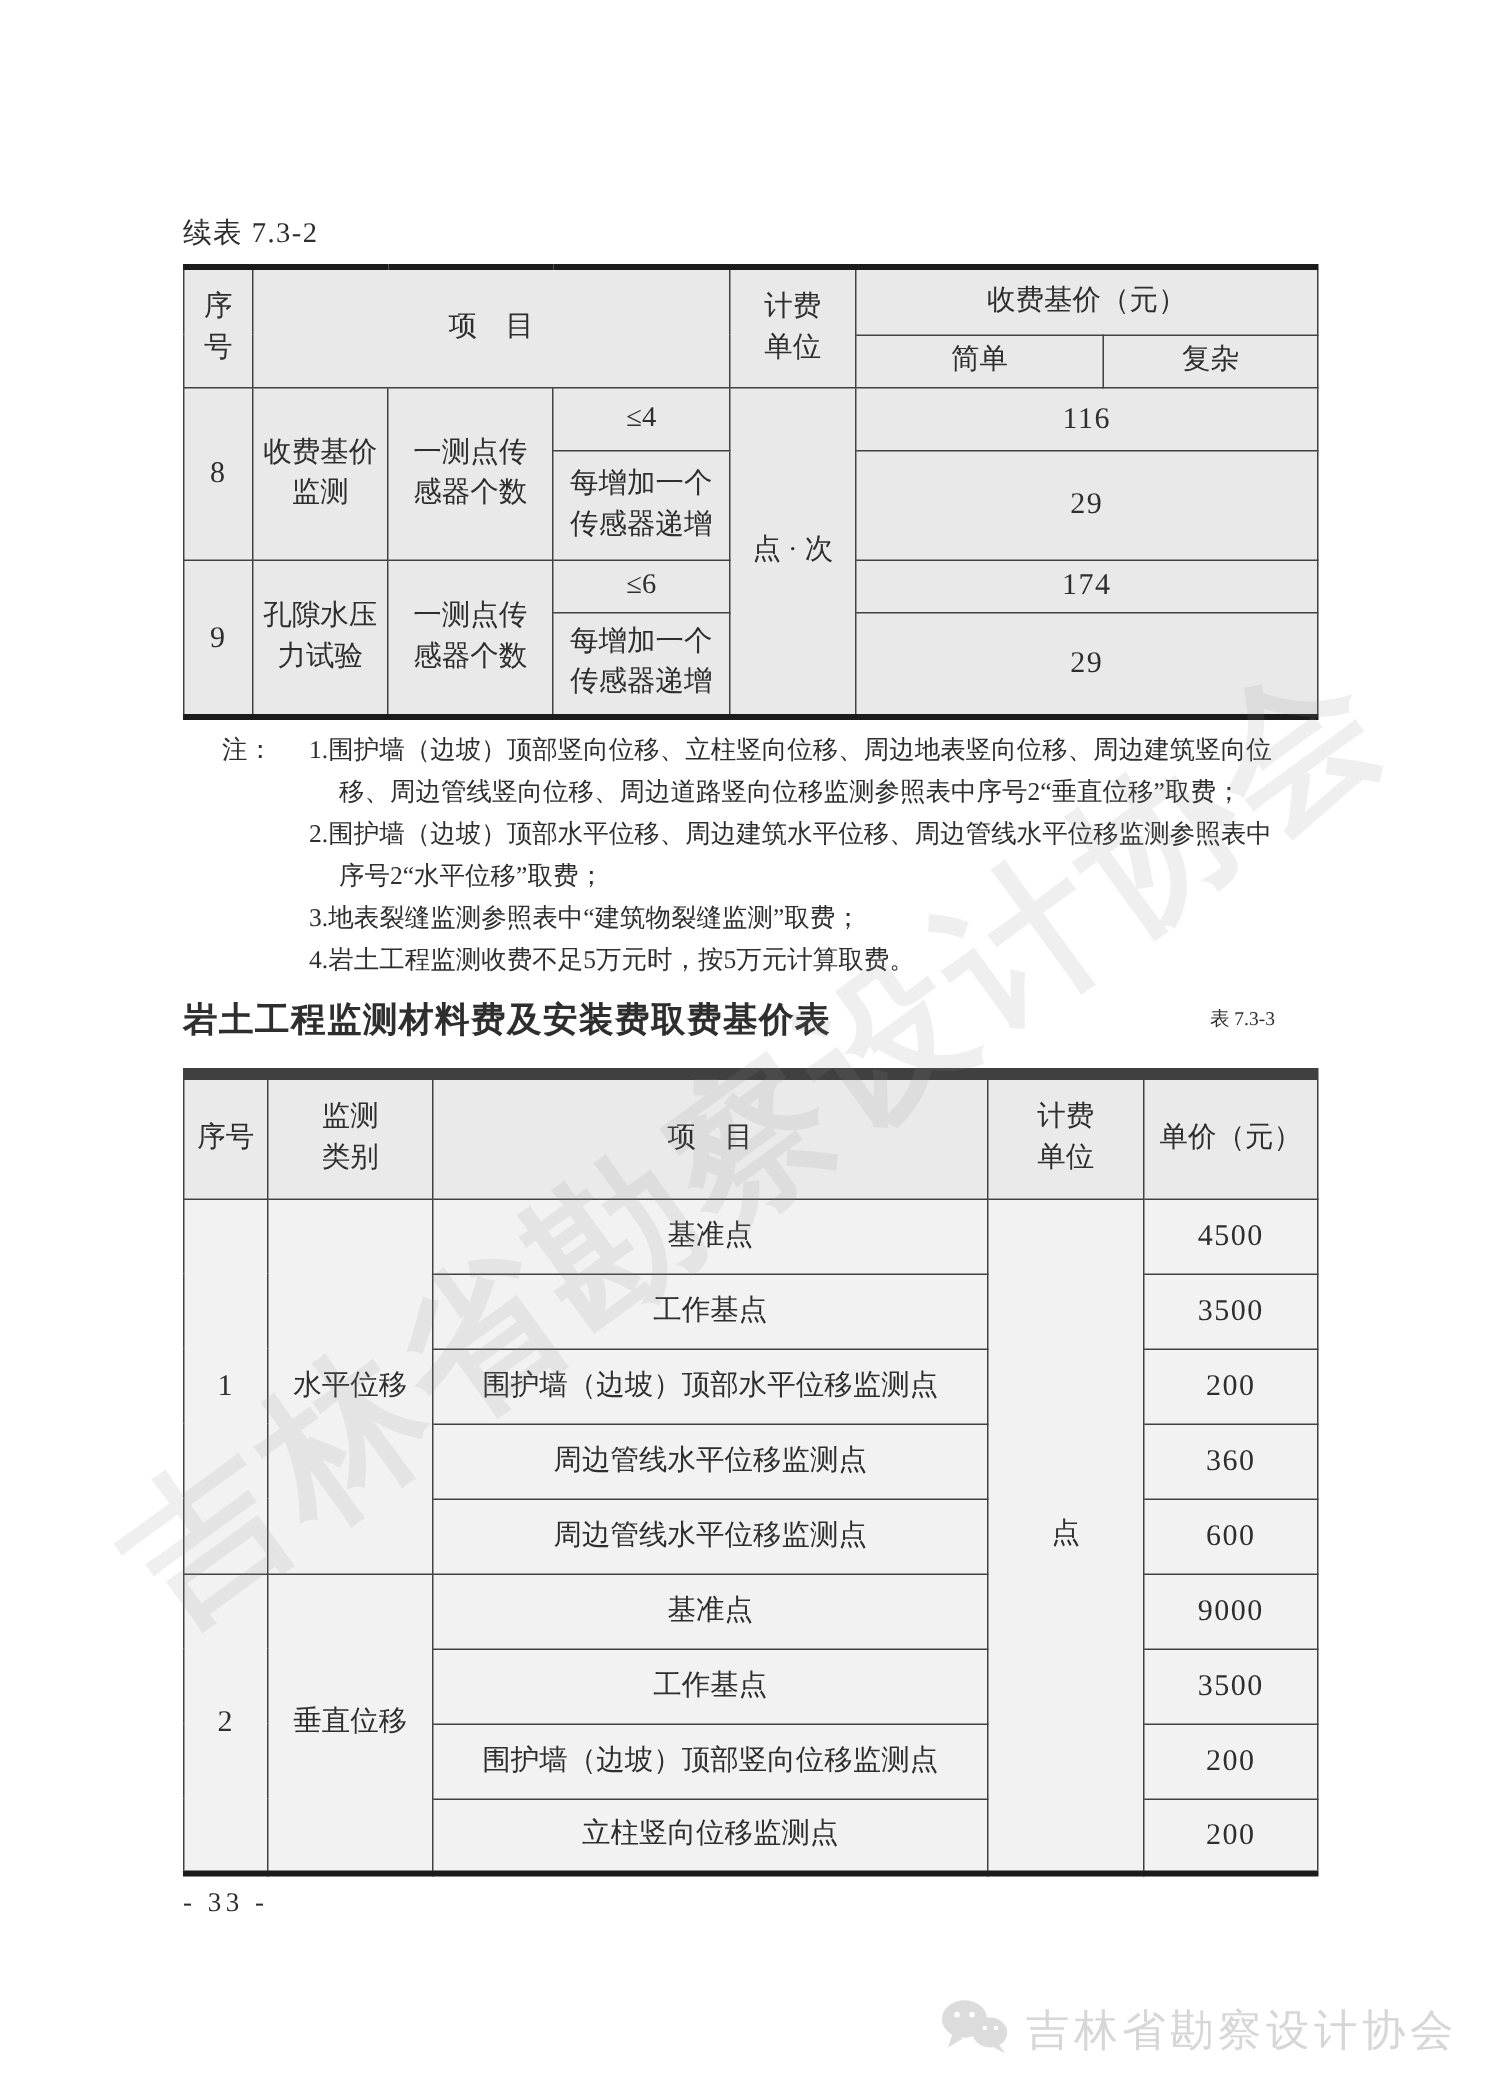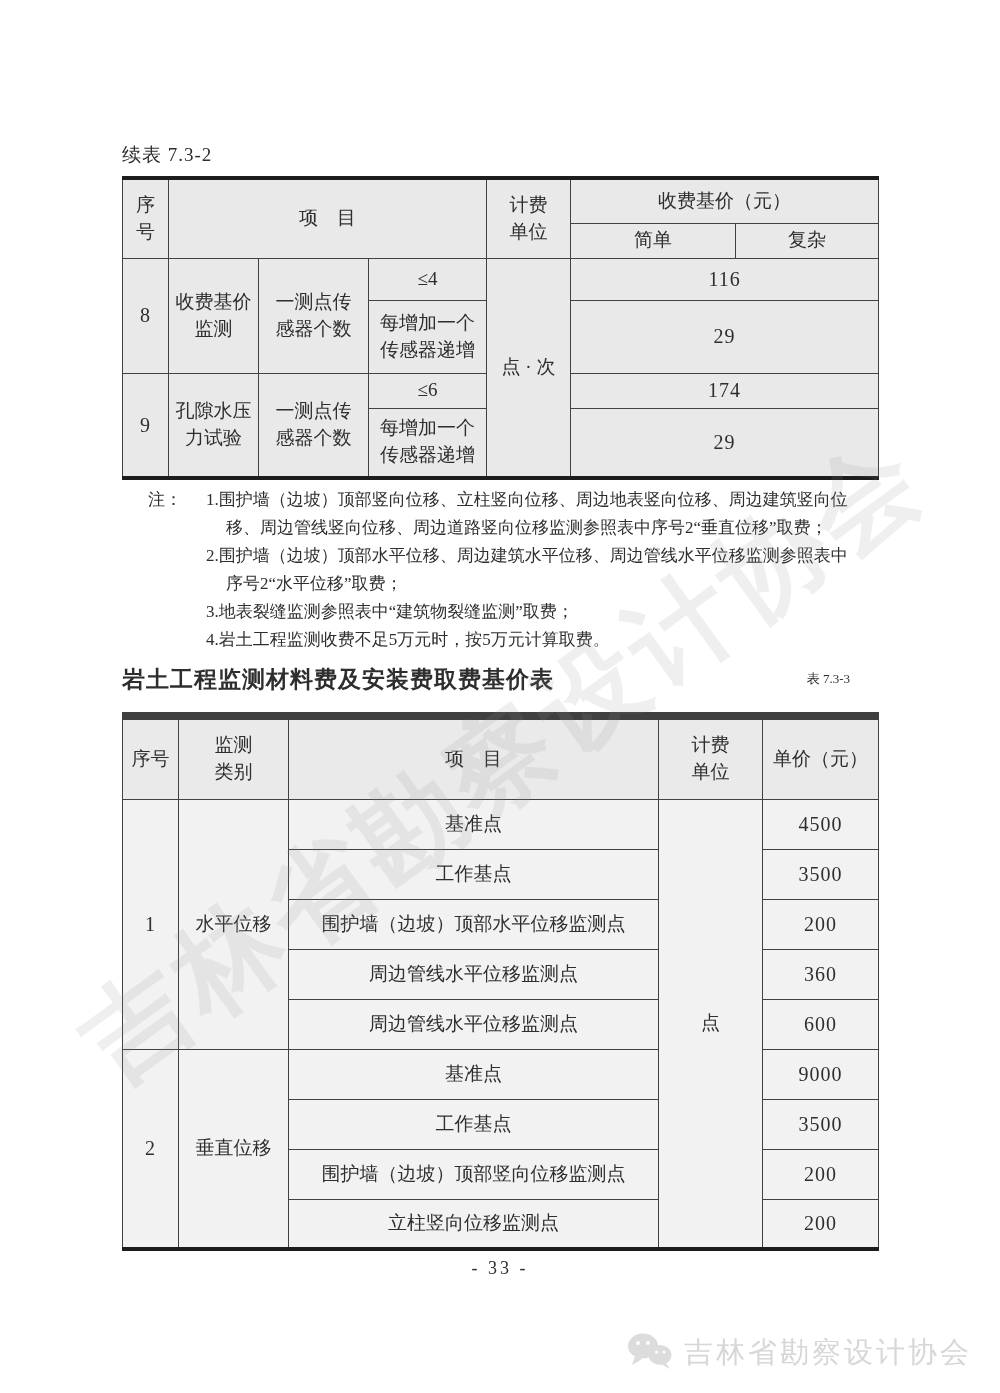--- a/index.html
+++ b/index.html
@@ -55,21 +55,21 @@
   
   .watermark{
     position:absolute;left:95px;top:985px;z-index:5;pointer-events:none;
     font-size:106px;font-weight:bold;letter-spacing:6px;white-space:nowrap;
     color:#8d8d8d;opacity:0.13;
     transform:rotate(-36deg);transform-origin:0 50%;
   }
 
   
   .page-number{position:absolute;left:122px;top:1258px;width:756px;
-      text-align:center;font-size:18px;letter-spacing:3px;}
+      text-align:left;font-size:18px;letter-spacing:3px;}
   .footer{position:absolute;top:1332px;right:28px;display:flex;
       align-items:center;gap:10px;z-index:6;}
   .footer-text{
       font-family:"Liberation Sans","DejaVu Sans",sans-serif;
       font-size:29px;letter-spacing:3px;color:#d7d7d7;
       text-shadow:1px 1px 0 #ffffff;
   }
 </style>
 </head>
 <body>

